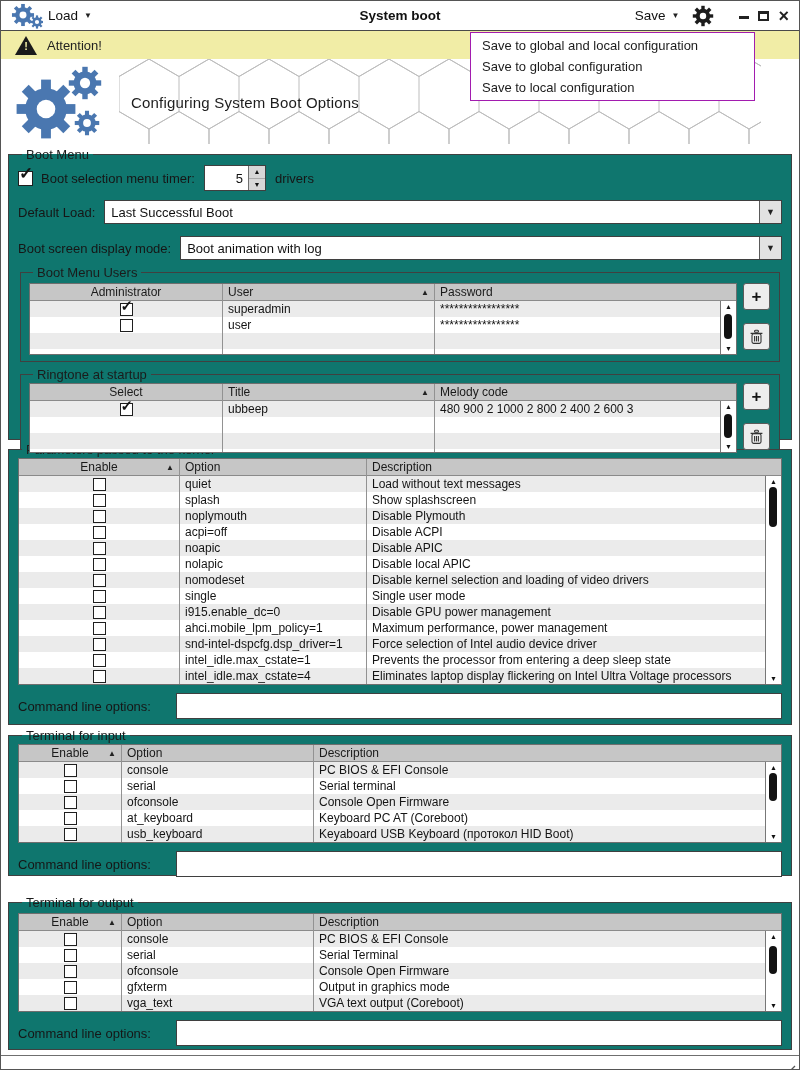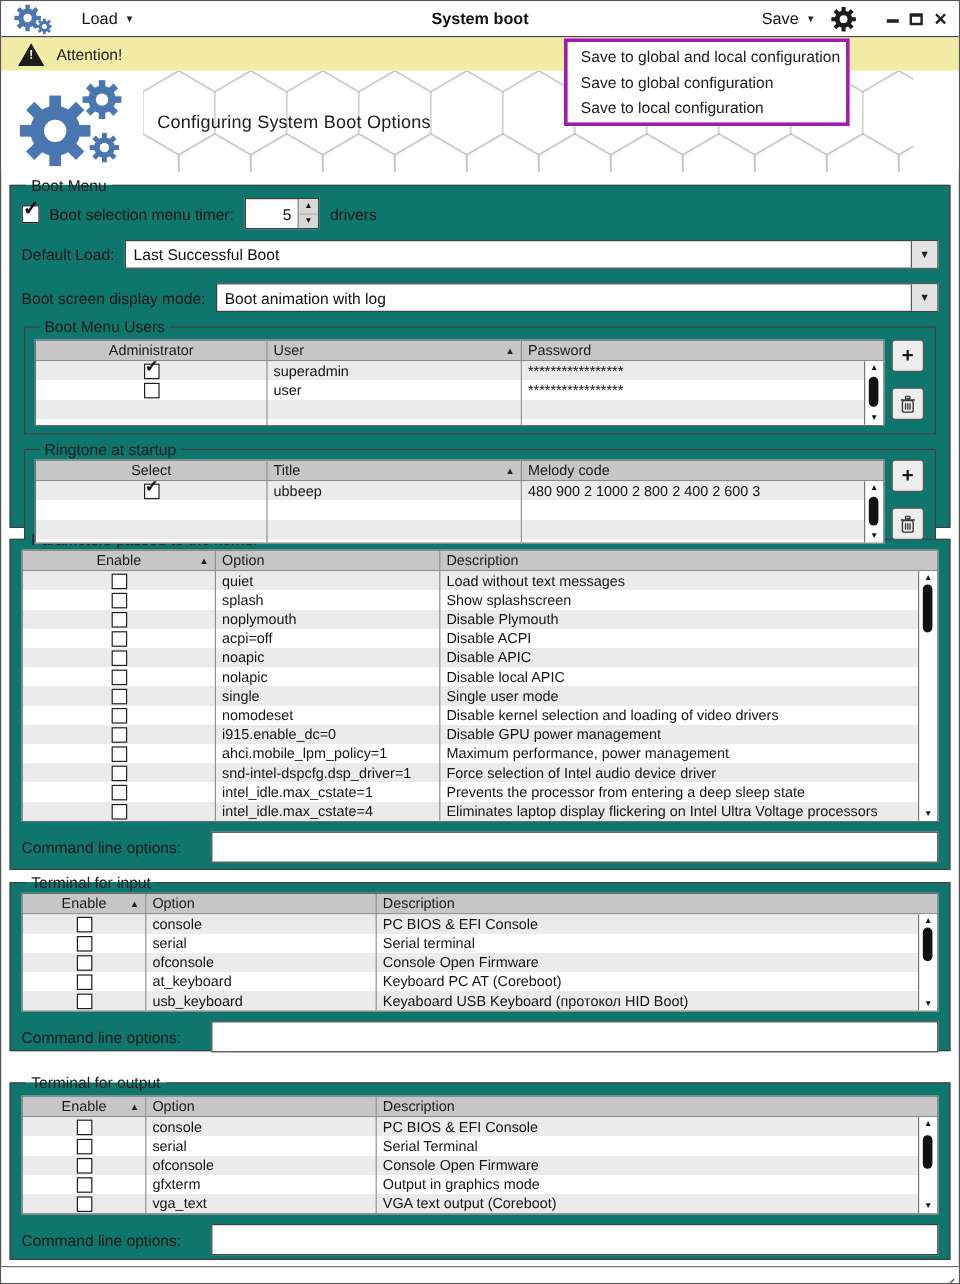--- a/index.html
+++ b/index.html
@@ -1,21 +1,21 @@
 <!DOCTYPE html>
 <html><head>
 <meta charset="utf-8">
 <style>
   html,body{margin:0;padding:0;background:#fff;font-family:"Liberation Sans",sans-serif;}
   *{box-sizing:border-box;}
   .window{position:relative;width:800px;height:1070px;border:1px solid #555;background:#fff;overflow:hidden;}
 
   
   .titlebar{height:30px;border-bottom:1px solid #4a4a4a;display:flex;align-items:center;padding:0 10px;position:relative;background:#fff;}
-  .tb-left{display:flex;align-items:center;gap:25px;}
+  .tb-left{display:flex;align-items:center;gap:5px;}
   .tb-title{position:absolute;left:0;right:0;text-align:center;font-weight:bold;font-size:13.5px;color:#111;pointer-events:none;}
   .tb-right{margin-left:auto;display:flex;align-items:center;gap:13px;z-index:2;}
   .menu-label{font-size:13.5px;color:#111;}
   .caret{font-size:8px;color:#222;line-height:1;}
   .menu-btn{display:flex;align-items:center;gap:6px;cursor:default;}
   .win-btns{display:flex;align-items:center;gap:9px;margin-left:12px;}
   .ico-min{display:inline-block;width:10px;height:3px;background:#222;margin-top:4px;}
   .ico-max{display:inline-block;width:11px;height:10px;border:2px solid #222;border-top:3px solid #222;}
   .ico-close{font-size:18px;font-weight:bold;color:#222;line-height:1;}
 
@@ -27,21 +27,21 @@
   .attention-label{font-size:13px;color:#222;}
 
   
   .banner{height:85px;display:flex;background:#fff;}
   .logo{width:118px;display:flex;align-items:center;justify-content:center;}
   .hexbox{position:relative;flex:1;margin-right:38px;overflow:hidden;}
   .hexbox svg{display:block;}
   .banner-title{position:absolute;left:12px;top:50%;transform:translateY(-50%);font-weight:normal;font-size:15px;color:#1d1d1d;letter-spacing:.2px;}
 
   
-  .save-menu{position:absolute;left:469px;top:31px;width:238px;background:#fff;border:3px solid #a21caf;z-index:20;padding:2px 0;}
+  .save-menu{position:absolute;left:469px;top:31px;width:285px;background:#fff;border:1px solid #a21caf;z-index:20;padding:2px 0;}
   .save-menu .mi{height:21px;line-height:21px;padding-left:11px;font-size:13px;color:#1c1c1c;white-space:nowrap;}
 
   
   fieldset{border:1px solid #404040;margin:0 7px;padding:0 9px 6px 9px;background:#0f766e;}
   legend{font-size:13px;color:#1b1b1b;padding:0 4px;margin-left:4px;line-height:13px;}
   fieldset.inner{margin:6px 2px 0 2px;padding:0 8px 6px 8px;}
   .fs-bm{margin-top:4px;height:292px;}
   .fs-k{margin-top:3px;height:282px;}
   .fs-ti{margin-top:4px;height:147px;}
   .fs-to{margin-top:20px;height:154px;}
@@ -423,30 +423,30 @@
               <span class="cb"></span>
             </div>
             <div class="cell c-k2">nolapic</div>
             <div class="cell c-k3">Disable local APIC</div>
           </div>
 
           <div class="trow">
             <div class="cell center c-k1">
               <span class="cb"></span>
             </div>
+            <div class="cell c-k2">nomodeset</div>
+            <div class="cell c-k3">Disable kernel selection and loading of video drivers</div>
+          </div>
+
+          <div class="trow">
+            <div class="cell center c-k1">
+              <span class="cb"></span>
+            </div>
             <div class="cell c-k2">single</div>
             <div class="cell c-k3">Single user mode</div>
-          </div>
-
-          <div class="trow">
-            <div class="cell center c-k1">
-              <span class="cb"></span>
-            </div>
-            <div class="cell c-k2">nomodeset</div>
-            <div class="cell c-k3">Disable kernel selection and loading of video drivers</div>
           </div>
 
           <div class="trow">
             <div class="cell center c-k1">
               <span class="cb"></span>
             </div>
             <div class="cell c-k2">i915.enable_dc=0</div>
             <div class="cell c-k3">Disable GPU power management</div>
           </div>
 

